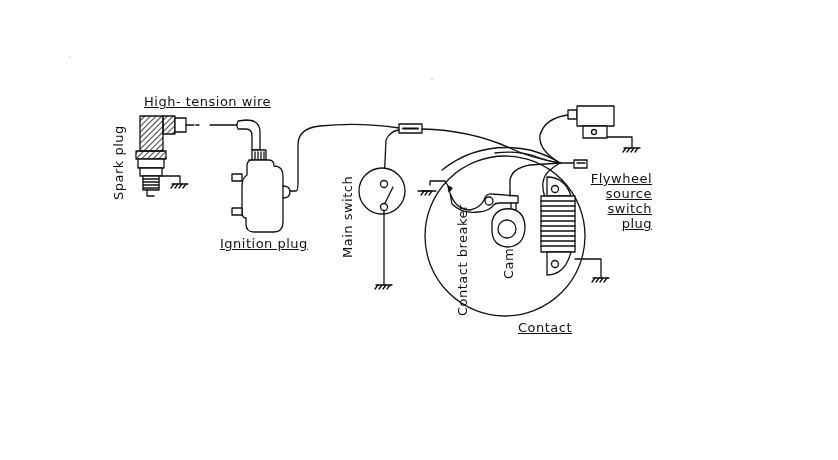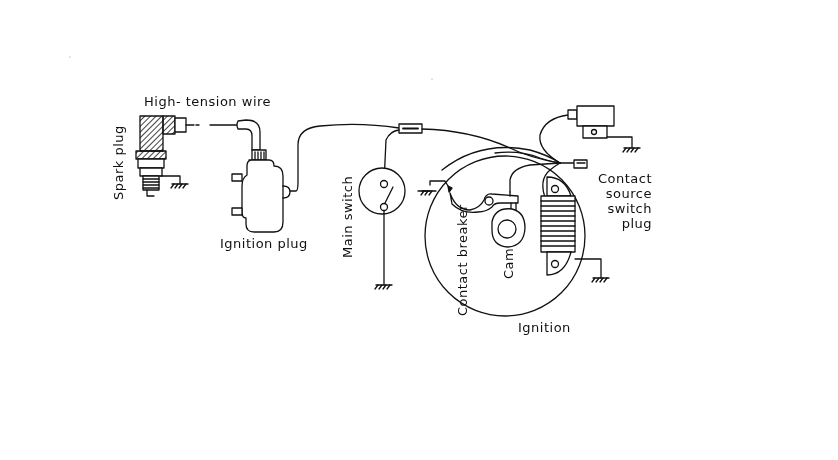--- a/index.html
+++ b/index.html
@@ -1,18 +1,18 @@
 <!DOCTYPE html>
 <html><head>
   <meta charset="utf-8">
   <style>
     html, body { margin: 0; padding: 0; background: #ffffff; }
     body { width: 838px; height: 460px; overflow: hidden; position: relative; font-family: "DejaVu Sans", sans-serif; }
     #diagram { position: absolute; left: 0; top: 0; width: 838px; height: 460px; }
-    .lbl { position: absolute; font-family: "DejaVu Sans", sans-serif; font-size: 13px; color: #111111; white-space: nowrap; letter-spacing: 0.5px; }
+    .lbl { position: absolute; font-family: "DejaVu Sans", sans-serif; font-size: 13px; color: #111111; white-space: nowrap; letter-spacing: 0.5px; text-decoration: underline; }
     .vlbl { position: absolute; font-family: "DejaVu Sans", sans-serif; font-size: 13px; color: #111111; white-space: nowrap; letter-spacing: 0.5px; transform: rotate(-90deg); transform-origin: left top; }
     svg * { vector-effect: non-scaling-stroke; }
   </style>
 </head>
 <body>
 
 <svg id="diagram" viewBox="0 0 838 460" xmlns="http://www.w3.org/2000/svg">
   <defs>
     <pattern id="hatch" patternUnits="userSpaceOnUse" width="4" height="4" patternTransform="rotate(45)">
       <line x1="0" y1="0" x2="0" y2="4" stroke="#111" stroke-width="1.6"></line>
@@ -192,20 +192,20 @@
 <div class="vlbl" style="left:111px; top:200px;">Spark plug</div>
 
 <div class="lbl" style="left:220px; top:236px;">Ignition plug</div>
 
 <div class="vlbl" style="left:340px; top:258px;">Main switch</div>
 
 <div class="vlbl" style="left:455px; top:316px;">Contact breaker</div>
 
 <div class="vlbl" style="left:501px; top:279px;">Cam</div>
 
-<div class="lbl" style="left:518px; top:320px;">Ignition</div>
+<div class="lbl" style="left:518px; top:320px;">Contact</div>
 
 <div style="position:absolute; left:590px; top:171px; width:62px;">
-  <div class="lbl" style="position:static; text-align:right;">Contact</div>
+  <div class="lbl" style="position:static; text-align:right;">Flywheel</div>
   <div class="lbl" style="position:static; text-align:right;">source</div>
   <div class="lbl" style="position:static; text-align:right;">switch</div>
   <div class="lbl" style="position:static; text-align:right;">plug</div>
 </div>
 
 </body></html>

